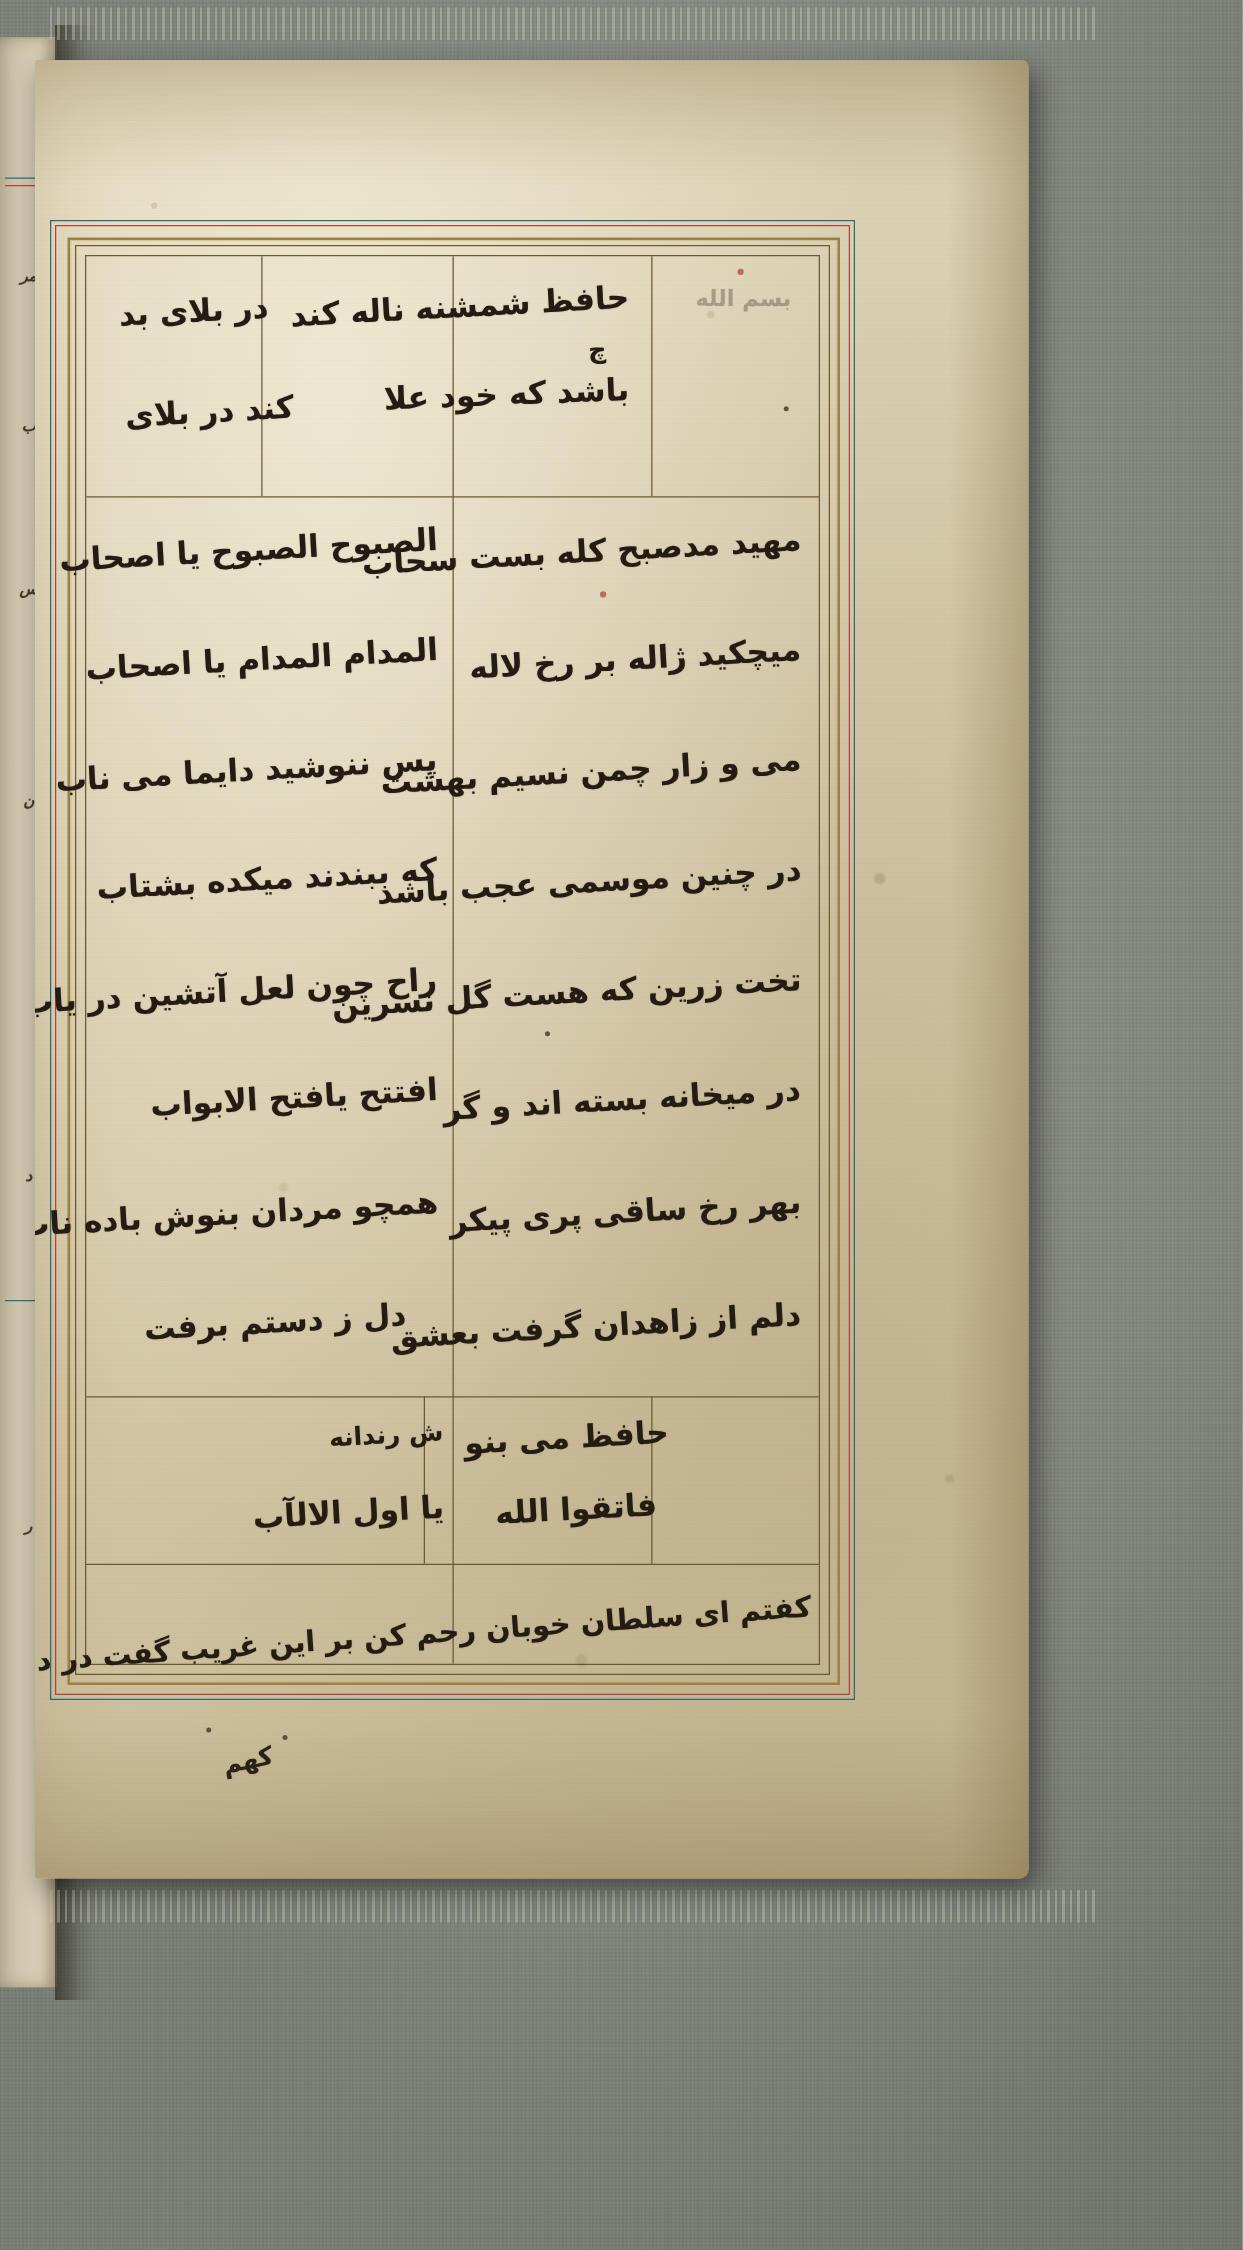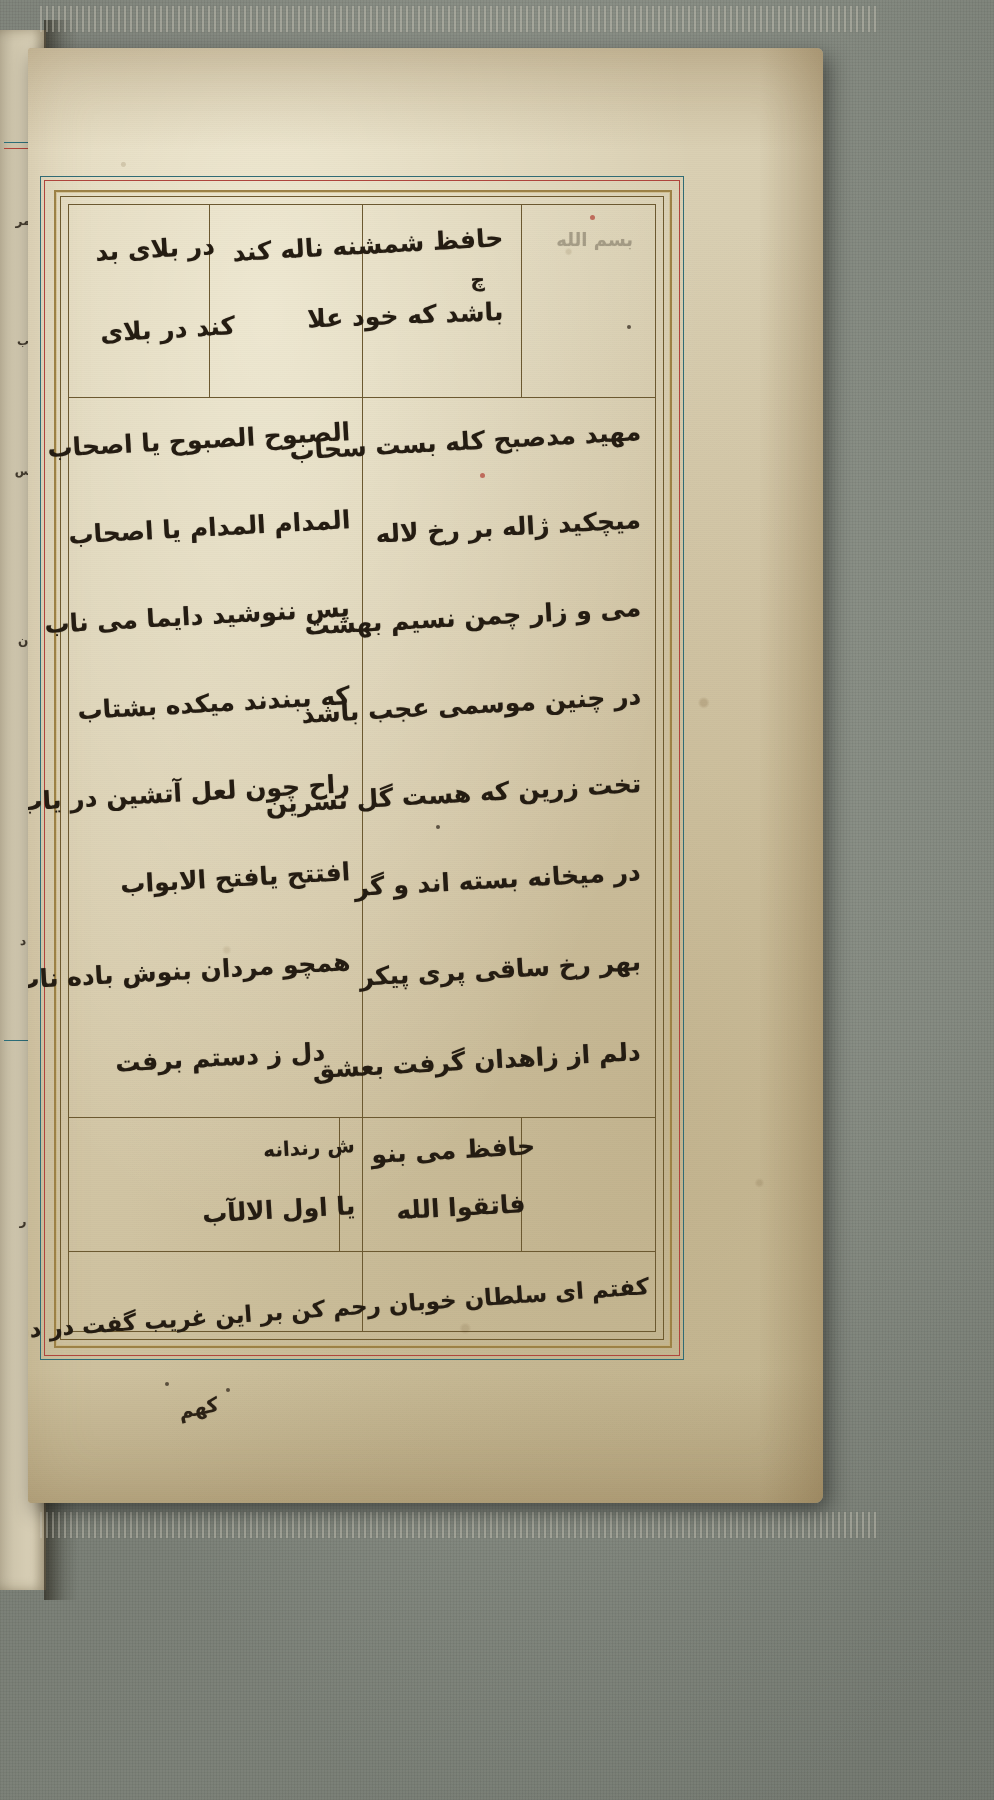--- a/index.html
+++ b/index.html
@@ -47,20 +47,21 @@
   .left-text {
     position: absolute;
     left: 2px; right: 2px;
     text-align: center;
     color: #2b2218;
     font-size: 12px;
     line-height: 1.9;
     font-family: "DejaVu Sans", sans-serif;
     opacity: 0.82;
     direction: rtl;
+    font-style: italic;
   }
 
   
   .gutter {
     position: absolute;
     left: 44px; top: 20px;
     width: 34px; height: 1580px;
     background: linear-gradient(90deg, rgba(20,15,5,0.55), rgba(20,15,5,0.12) 60%, rgba(20,15,5,0));
   }
 

